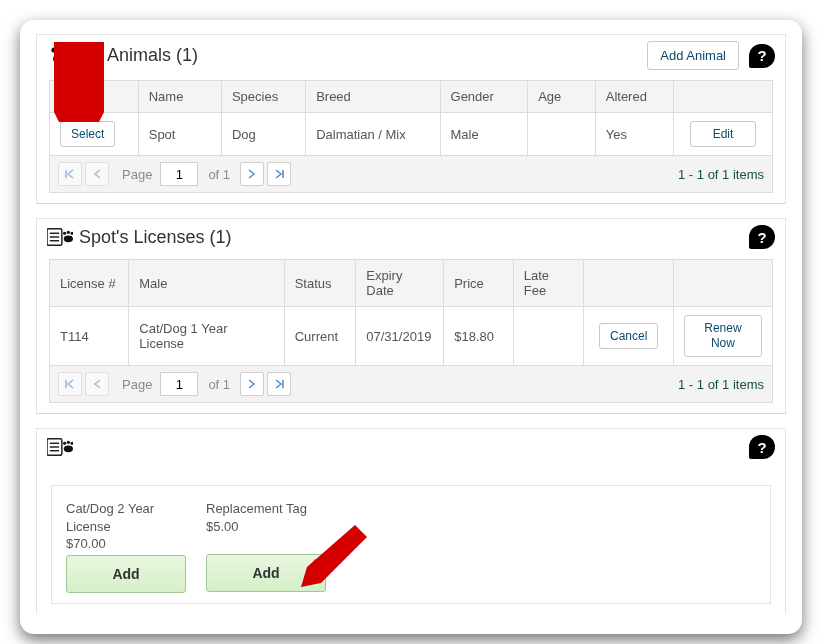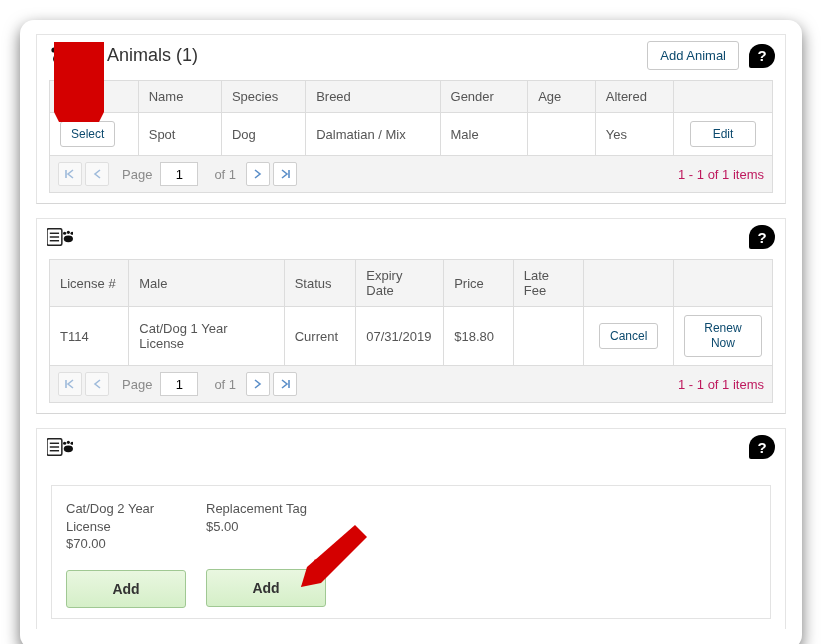--- a/index.html
+++ b/index.html
@@ -101,22 +101,22 @@
     cursor: pointer;
   }
   .pager .nav.disabled { opacity: .55; cursor: default;}
   .pager .page-label { margin: 0 8px 0 10px; }
   .pager input {
     width: 38px; height: 24px;
     border: 1px solid #cfcfcf;
     text-align: center;
     font-size: 13px;
   }
-  .pager .of { margin: 0 10px 0 16px;}
-  .pager .items-info { margin-left: auto; color:#be185d;}
+  .pager .of { margin: 0 10px 0 10px;}
+  .pager .items-info { margin-left: auto; color:#14532d;}
   .avail-body { padding: 16px 14px 10px 14px; }
   .avail-inner {
     border: 1px solid #e3e3e3;
     padding: 14px 14px 10px 14px;
     display: flex;
     gap: 20px;
   }
   .avail-card {
     width: 120px;
   }
@@ -125,21 +125,21 @@
     display: block;
     width: 120px;
     border: 1px solid #a0c893;
     background: linear-gradient(#e9f7e0, #d5efc8);
     border-radius: 3px;
     text-align: center;
     padding: 10px 0;
     font-weight: bold;
     font-size: 14px;
     color: #333;
-    margin-top: 17px;
+    margin-top: 2px;
     cursor: pointer;
   }
   .list-icon {
     width: 26px; height:20px;
     display: inline-flex; align-items:center; justify-content:center;
   }
   
   .arrow {
     position: absolute;
     pointer-events: none;
@@ -245,20 +245,21 @@
           <line x1="3" y1="9" x2="13" y2="9" stroke="#222" stroke-width="1.6"></line>
           <line x1="3" y1="13" x2="13" y2="13" stroke="#222" stroke-width="1.6"></line>
           <g fill="#111" transform="translate(17,3)">
             <circle cx="2" cy="2" r="1.7"></circle>
               <circle cx="6" cy="1" r="1.7"></circle>
               <circle cx="10" cy="2" r="1.7"></circle>
             <ellipse cx="6" cy="8" rx="5" ry="3.6"></ellipse>
           </g>
         </svg>
       </span>
+      <span class="panel-title">Spot's Licenses (1)</span>
       <span class="spacer"></span>
       <span class="help">?</span>
     </div>
 
     <div class="inner-pad">
     <div class="table-wrap">
       <table>
         <thead>
           <tr>
             <th style="width:80px">License #</th>

